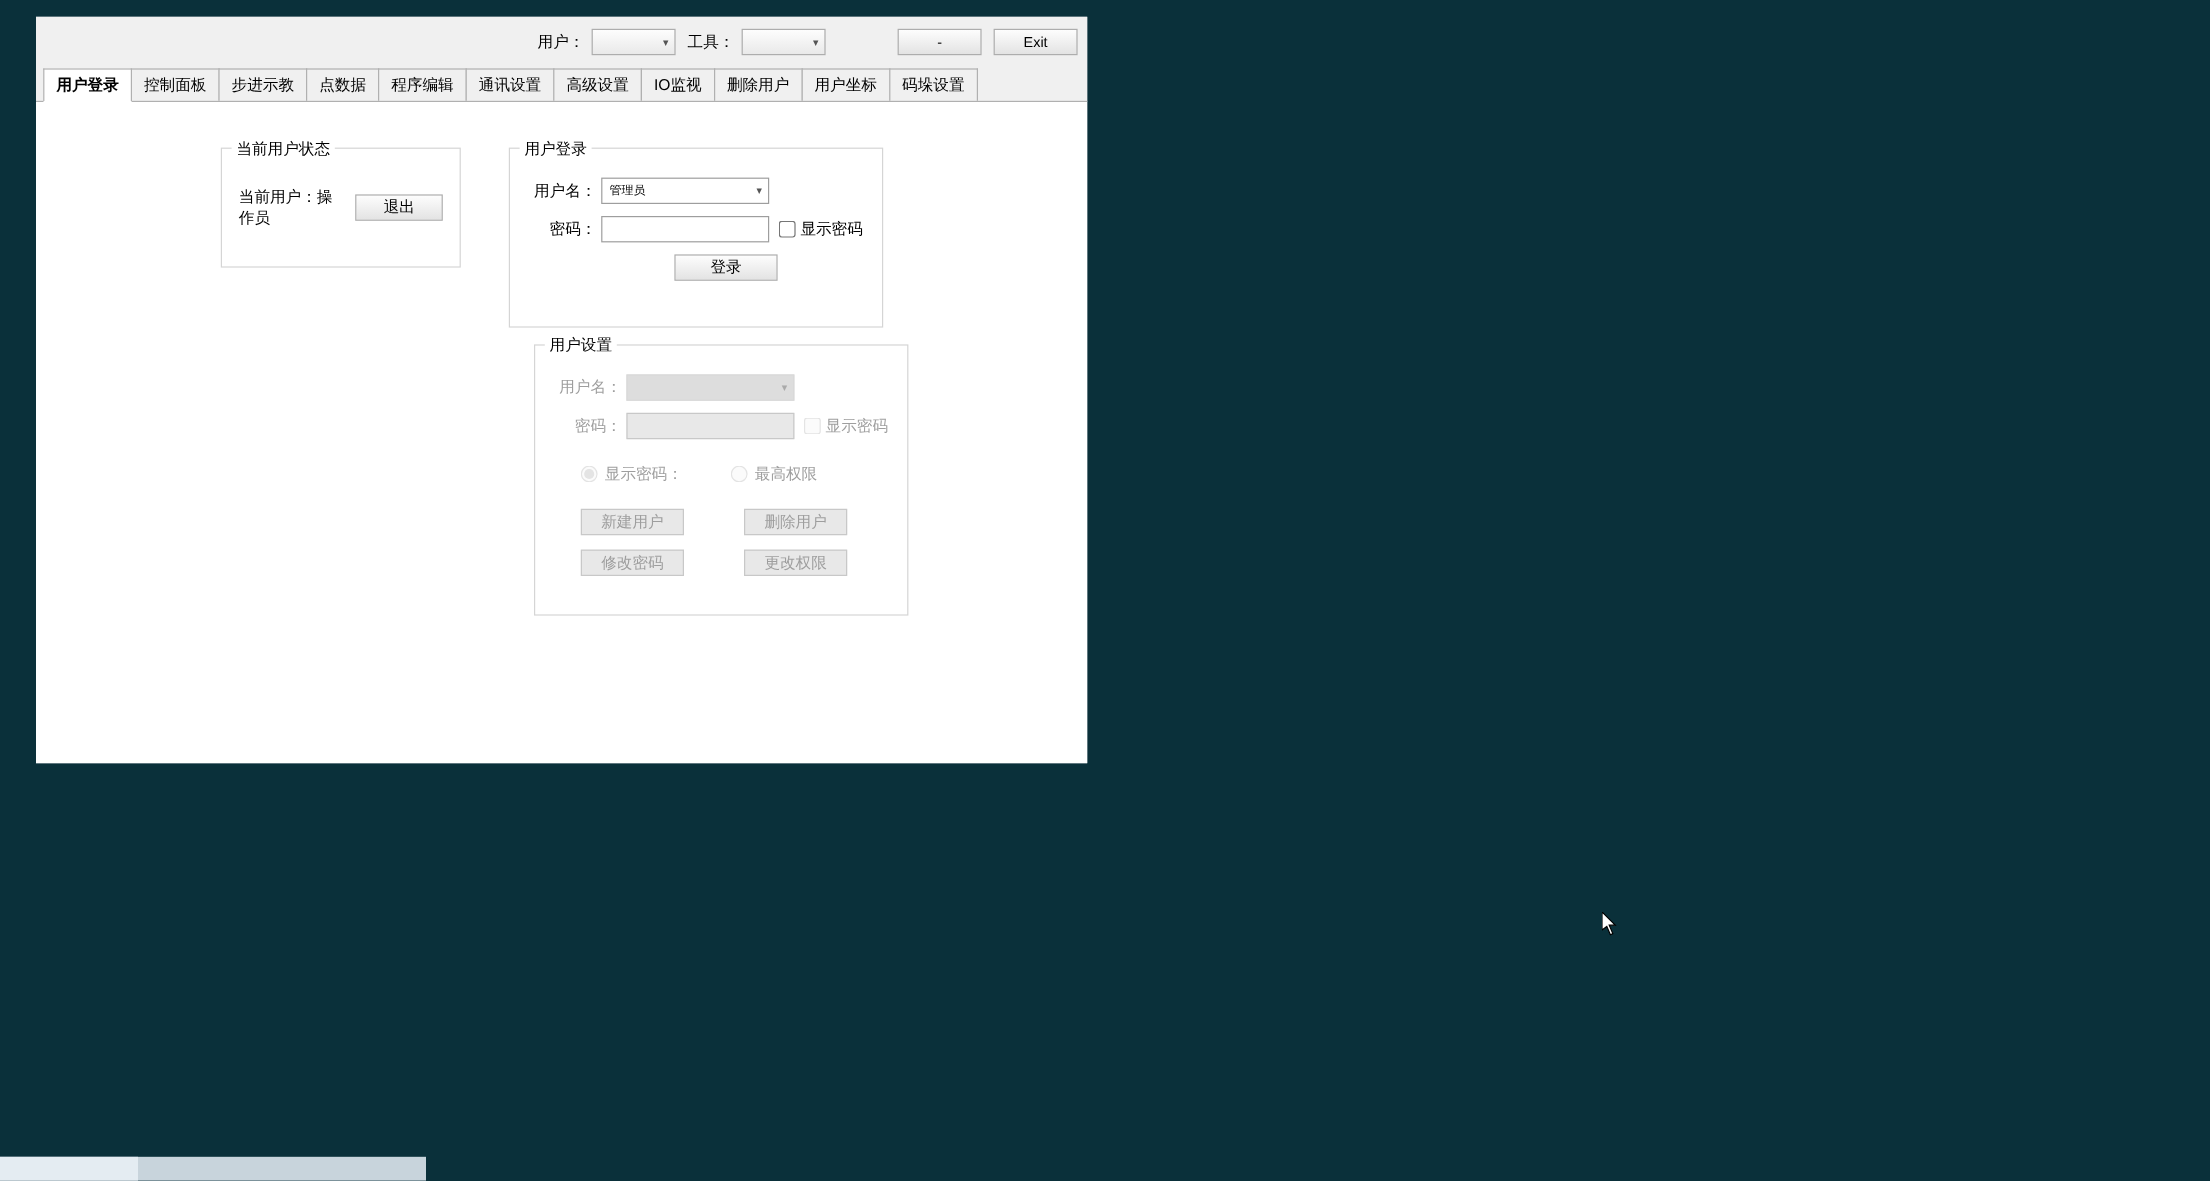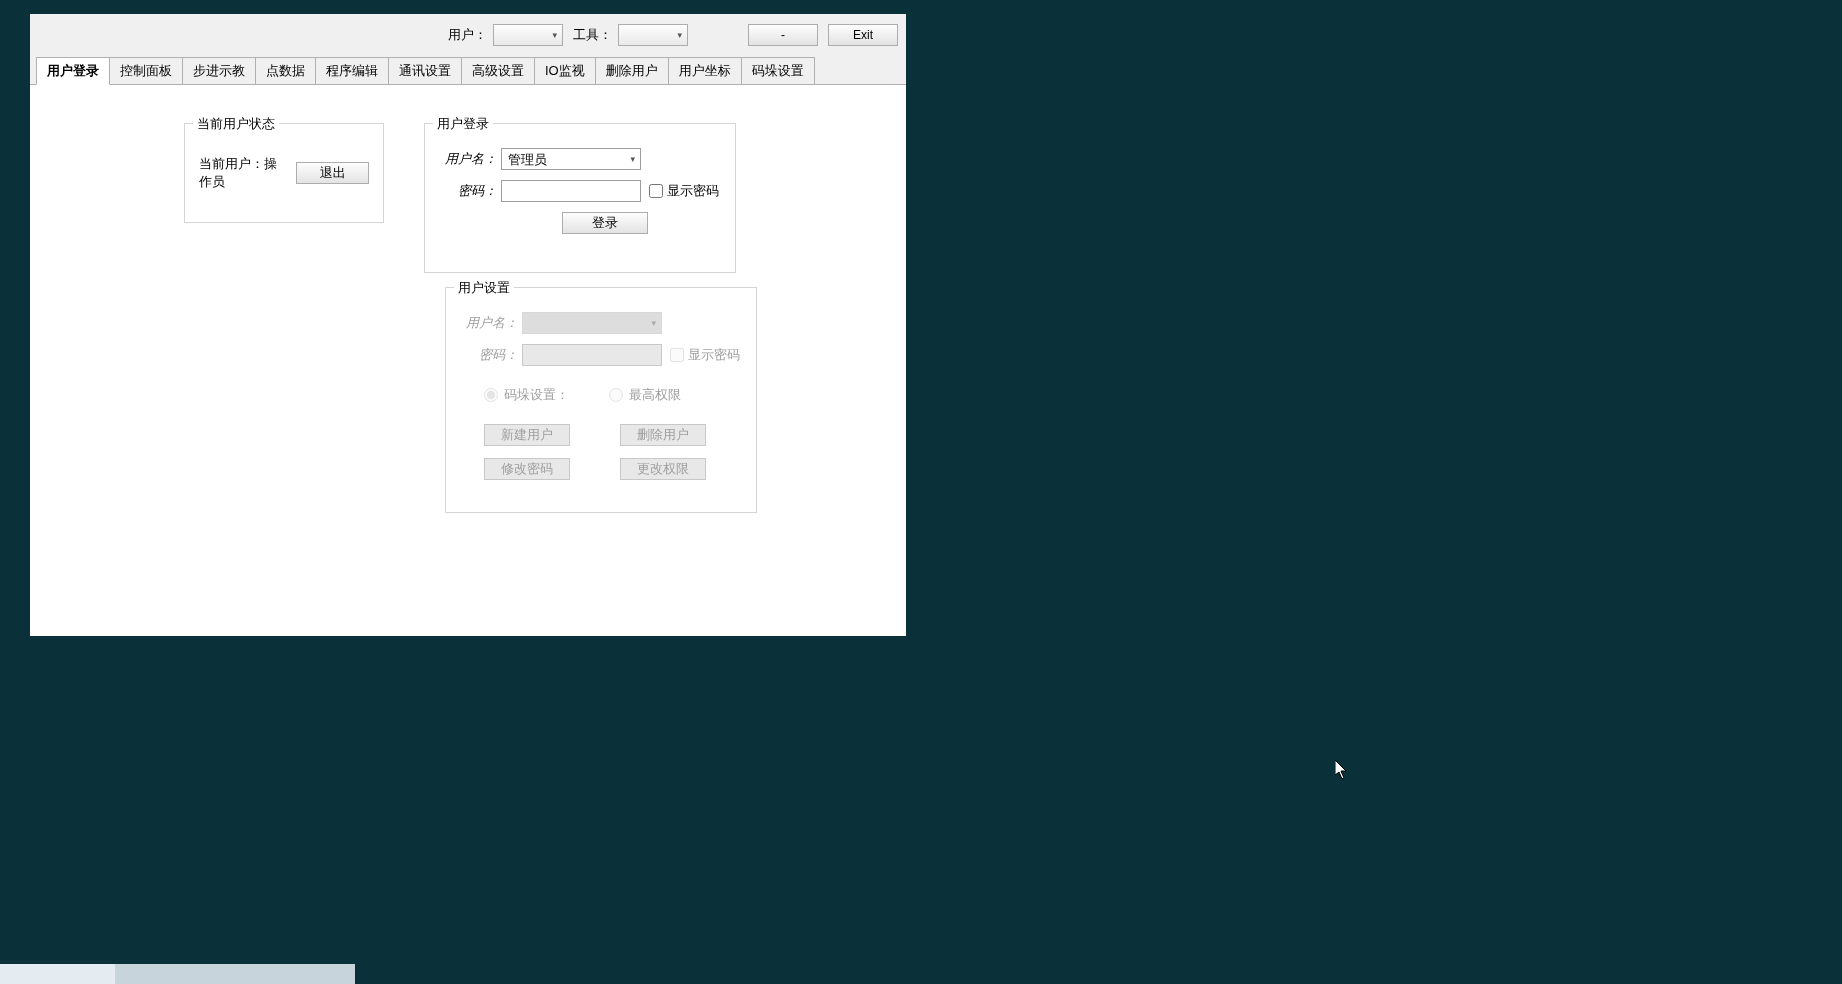--- a/index.html
+++ b/index.html
@@ -136,21 +136,20 @@
     }
     .row {
       display: flex;
       align-items: center;
       margin: 10px 0;
     }
     .row-label {
       width: 62px;
       text-align: right;
       padding-right: 4px;
-      font-style: italic;
     }
     .text-input {
       height: 22px;
       width: 140px;
       border: 1px solid #9e9e9e;
       background: #fff;
       padding: 0 4px;
     }
     .text-input[disabled] {
       background: #e8e8e8;
@@ -158,21 +157,21 @@
       border-color: #c8c8c8;
     }
     .combo {
       height: 22px;
       width: 140px;
       border: 1px solid #9e9e9e;
       background: #fff;
       appearance: none;
       padding: 0 20px 0 6px;
       font-family: inherit;
-      font-size: 13px;
+      font-size: 10px;
     }
     .combo[disabled] {
       background: #d0d0d0;
       border-color: #c8c8c8;
       color: #888;
     }
     .checkbox-wrap {
       display: flex;
       align-items: center;
       gap: 4px;
@@ -338,21 +337,21 @@
         <input type="password" class="text-input" disabled="" style="">
         <label class="checkbox-wrap disabled">
           <input type="checkbox" disabled="" style="">
           <span>显示密码</span>
         </label>
       </div>
 
       <div class="radio-row">
         <label class="radio-item">
           <input type="radio" name="perm" checked="" disabled="" style="">
-          <span>码垛设置：</span>
+          <span>显示密码：</span>
         </label>
         <label class="radio-item">
           <input type="radio" name="perm" disabled="" style="">
           <span>最高权限</span>
         </label>
       </div>
 
       <div class="btn-row">
         <button class="btn" disabled="">新建用户</button>
         <button class="btn" disabled="">删除用户</button>

